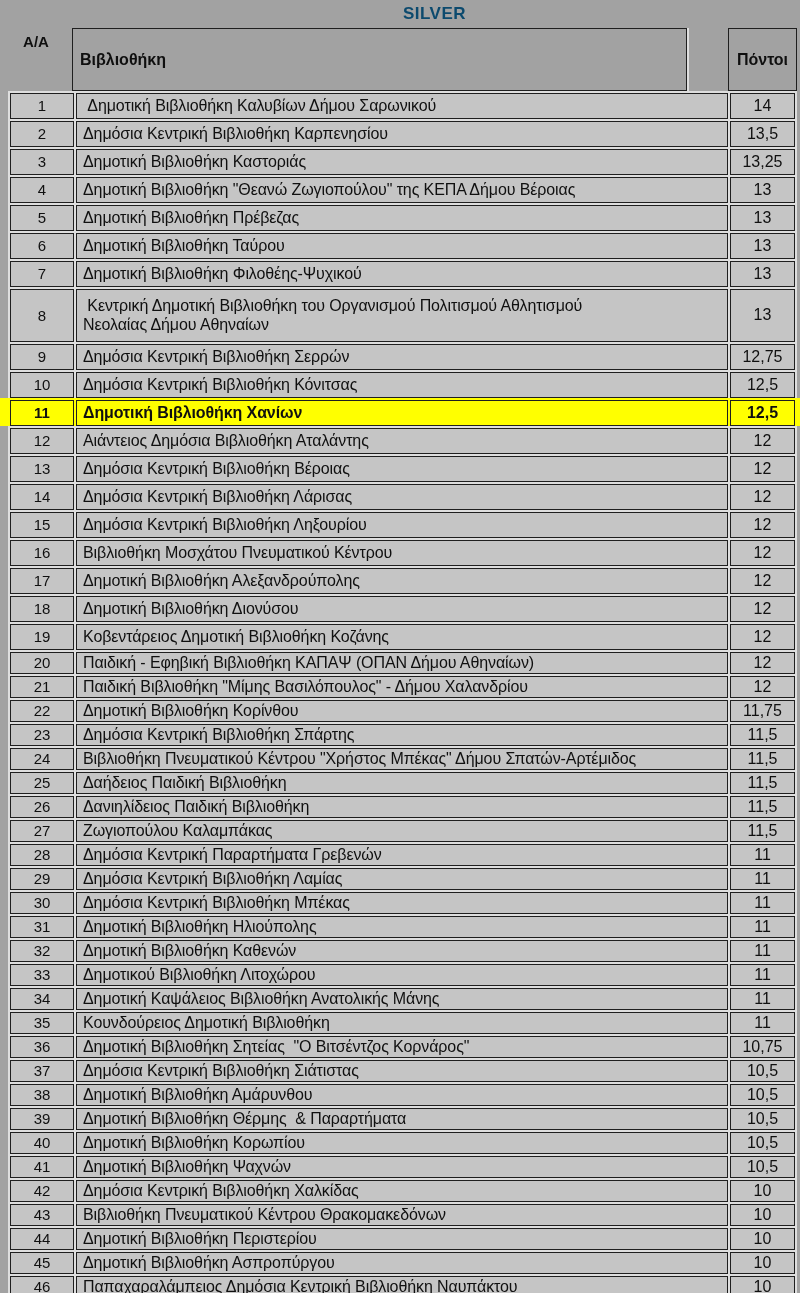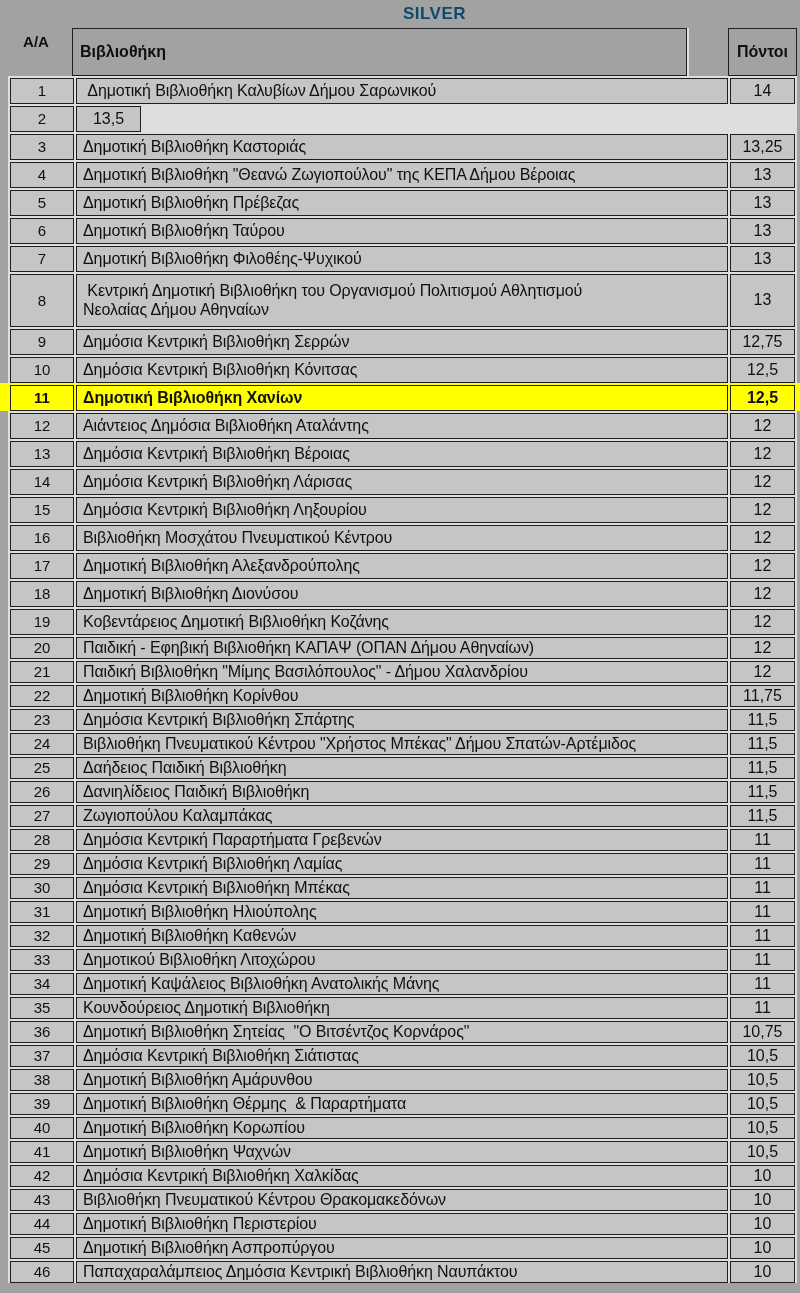--- a/index.html
+++ b/index.html
@@ -11,21 +11,21 @@
     overflow:hidden;
   }
   
   .title-band{
     height:28px; margin-left:72px; margin-right:3px;
     display:flex; align-items:center; justify-content:center;
   }
   .title{ font-weight:bold; font-size:17px; letter-spacing:0.5px; color:#0c4a6e; }
   
   .header-row{
-    height:48px; display:flex; padding-right:3px; box-sizing:border-box;
+    height:63px; display:flex; padding-right:3px; box-sizing:border-box;
   }
   .aa-head{
     width:72px; flex:0 0 72px; text-align:center;
     font-weight:bold; font-size:15px; padding-top:5px; box-sizing:border-box;
   }
   .lib-head{
     flex:1; border:1px solid #1f1f1f; box-sizing:border-box;
     display:flex; align-items:center; padding-left:7px;
     font-weight:bold; font-size:16px;
   }
@@ -94,20 +94,21 @@
     <div class="row r26">
       <div class="row-inner">
         <div class="cell num">1</div>
         <div class="cell name">&nbsp;Δημοτική Βιβλιοθήκη Καλυβίων Δήμου Σαρωνικού</div>
         <div class="cell pts">14</div>
       </div>
     </div>
     <div class="row r26">
       <div class="row-inner">
         <div class="cell num">2</div>
+        <div class="cell name">Δημόσια Κεντρική Βιβλιοθήκη Καρπενησίου</div>
         <div class="cell pts">13,5</div>
       </div>
     </div>
     <div class="row r26">
       <div class="row-inner">
         <div class="cell num">3</div>
         <div class="cell name">Δημοτική Βιβλιοθήκη Καστοριάς</div>
         <div class="cell pts">13,25</div>
       </div>
     </div>

